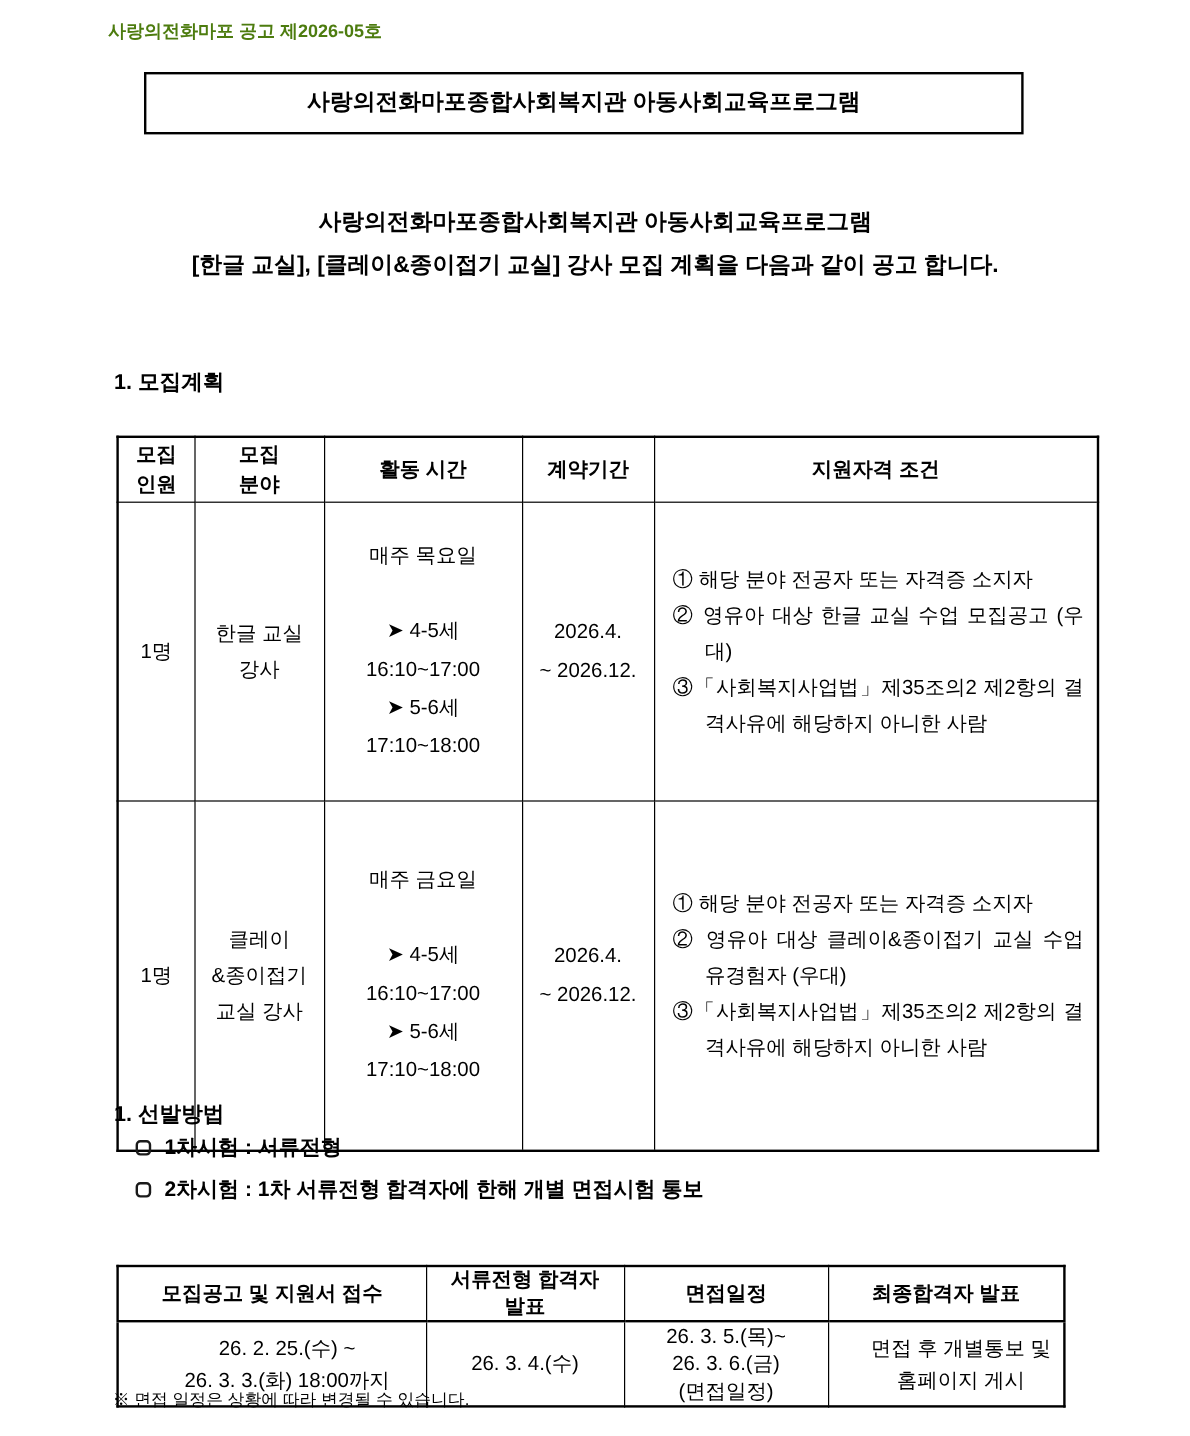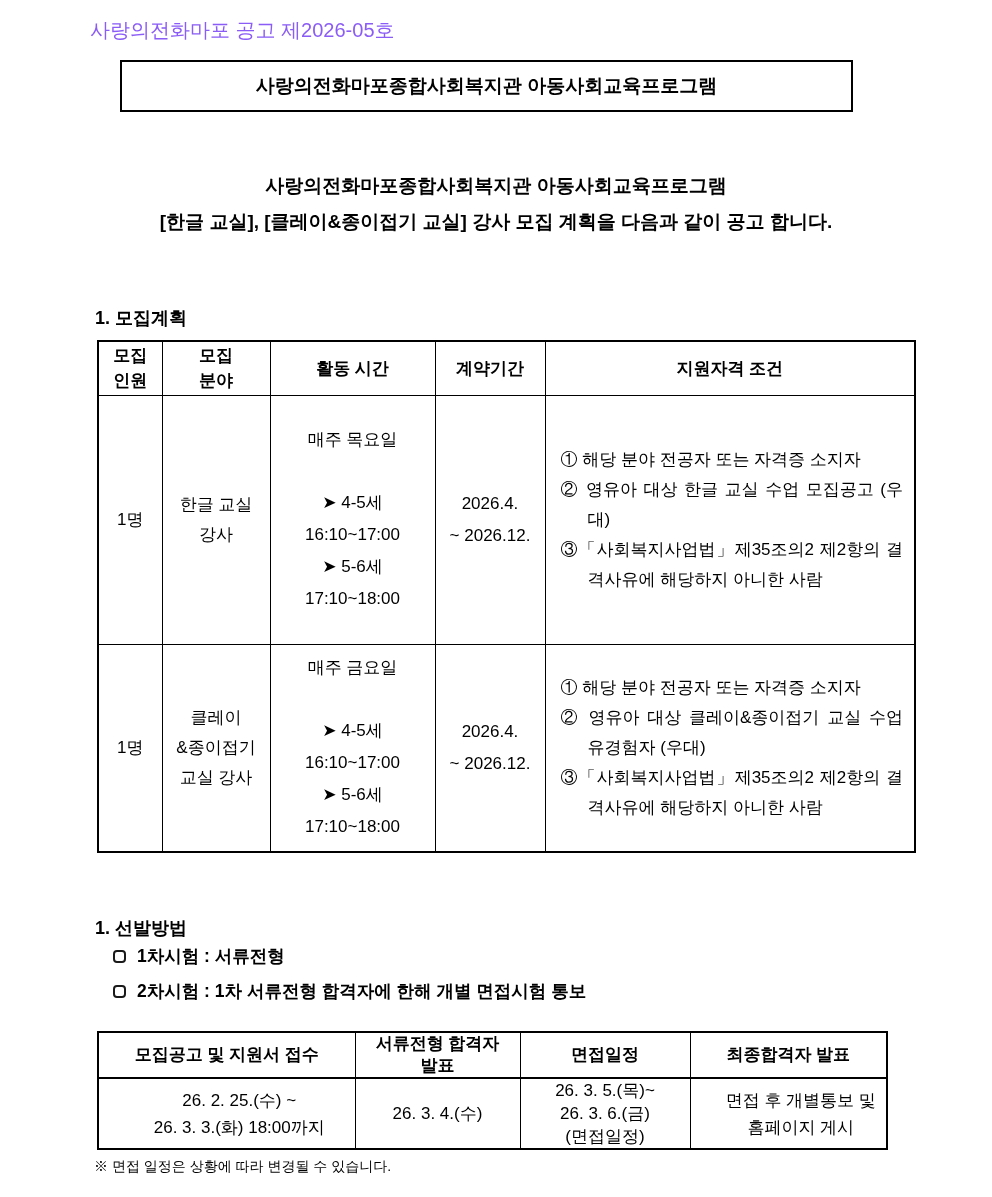--- a/index.html
+++ b/index.html
@@ -8,47 +8,47 @@
     position: relative;
     width: 992px;
     height: 1197px;
     background: #ffffff;
     color: #000;
     font-family: "Liberation Sans", sans-serif;
     overflow: hidden;
   }
   .doc-number {
     position: absolute; left: 90px; top: 17px;
-    font-size: 20px; color: #8b5cf6;
+    font-size: 15px; color: #4d7c0f; font-weight: bold;
   }
   .title-box {
     position: absolute; left: 120px; top: 60px; width: 733px;
     border: 2px solid #000;
     text-align: center; font-weight: 700; font-size: 19px;
     line-height: 31px; padding: 8px 4px 9px;
   }
   .intro {
     position: absolute; left: 0; top: 168px; width: 100%;
     text-align: center; font-weight: 700; font-size: 19px; line-height: 36px;
   }
   .sec-heading {
     position: absolute; left: 95px;
     font-weight: 700; font-size: 18px;
   }
   .sec1 { top: 306px; }
   .sec2 { top: 916px; }
 
-  table { border-collapse: collapse; table-layout: fixed; }
+  table { border-collapse: collapse; table-layout: fixed; margin-top: 23px; }
   th, td { border: 1px solid #000; text-align: center; vertical-align: middle; padding: 0; }
 
   .tbl1 { position: absolute; left: 97px; top: 340px; border: 2px solid #000; }
   .tbl1 th { font-weight: 700; font-size: 17px; height: 54px; line-height: 25px; }
   .tbl1 td { font-size: 17px; }
   .tbl1 tr.row1 td { height: 249px; }
-  .tbl1 tr.row2 td { height: 208px; }
+  .tbl1 tr.row2 td { height: 292px; }
   .ln { display: block; }
   .field-cell .ln { line-height: 30px; }
   .sched-day { display: block; line-height: 32px; margin-bottom: 31px; }
   .sched .ln { line-height: 32px; }
   .period .ln { line-height: 32px; }
   .qual { text-align: justify; padding: 0 11px 0 15px; }
   .qual-item { margin: 0; padding-left: 27px; text-indent: -27px; line-height: 30px; }
 
   .check-item { position: absolute; left: 113px; font-weight: 700; font-size: 17.5px; }
   .check1 { top: 944px; }

